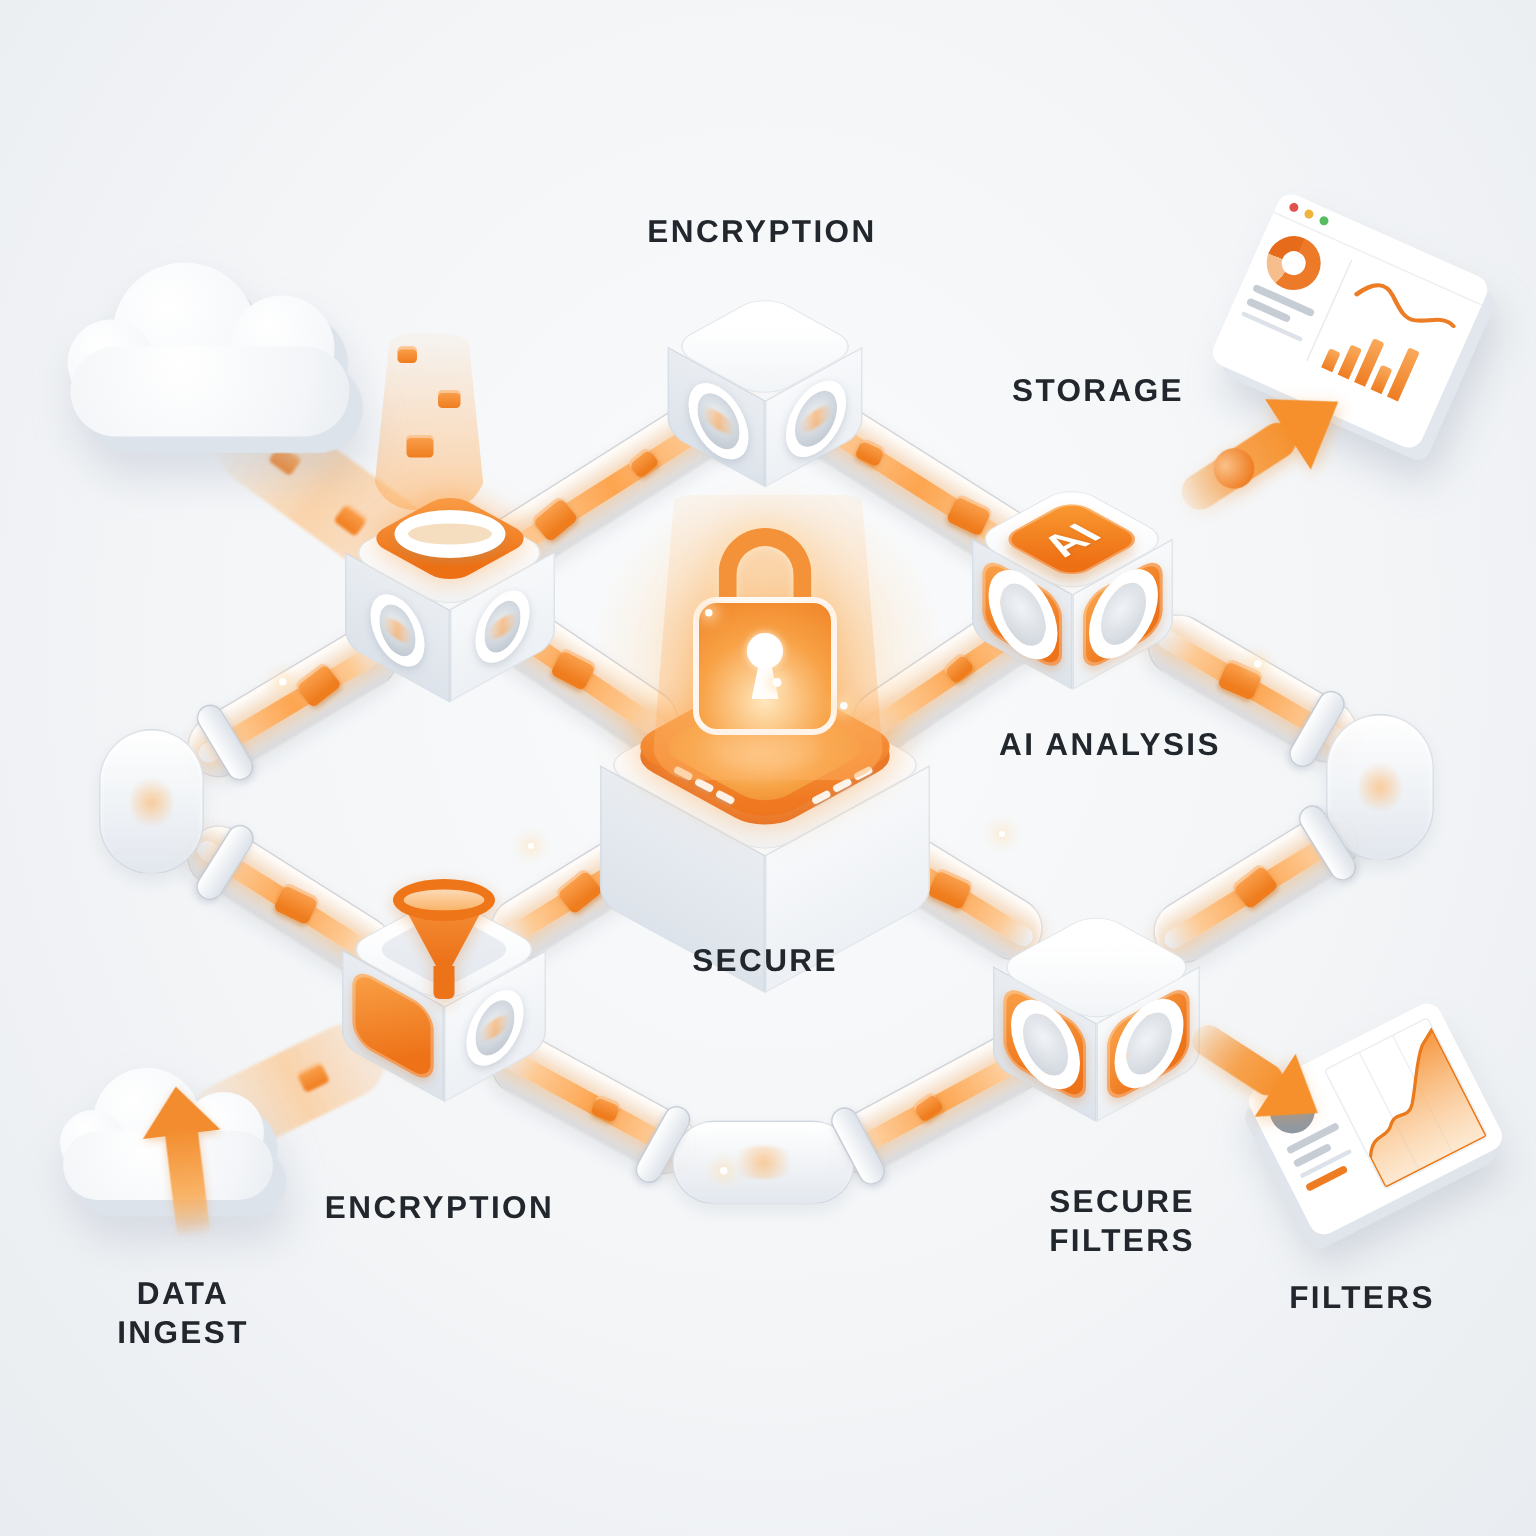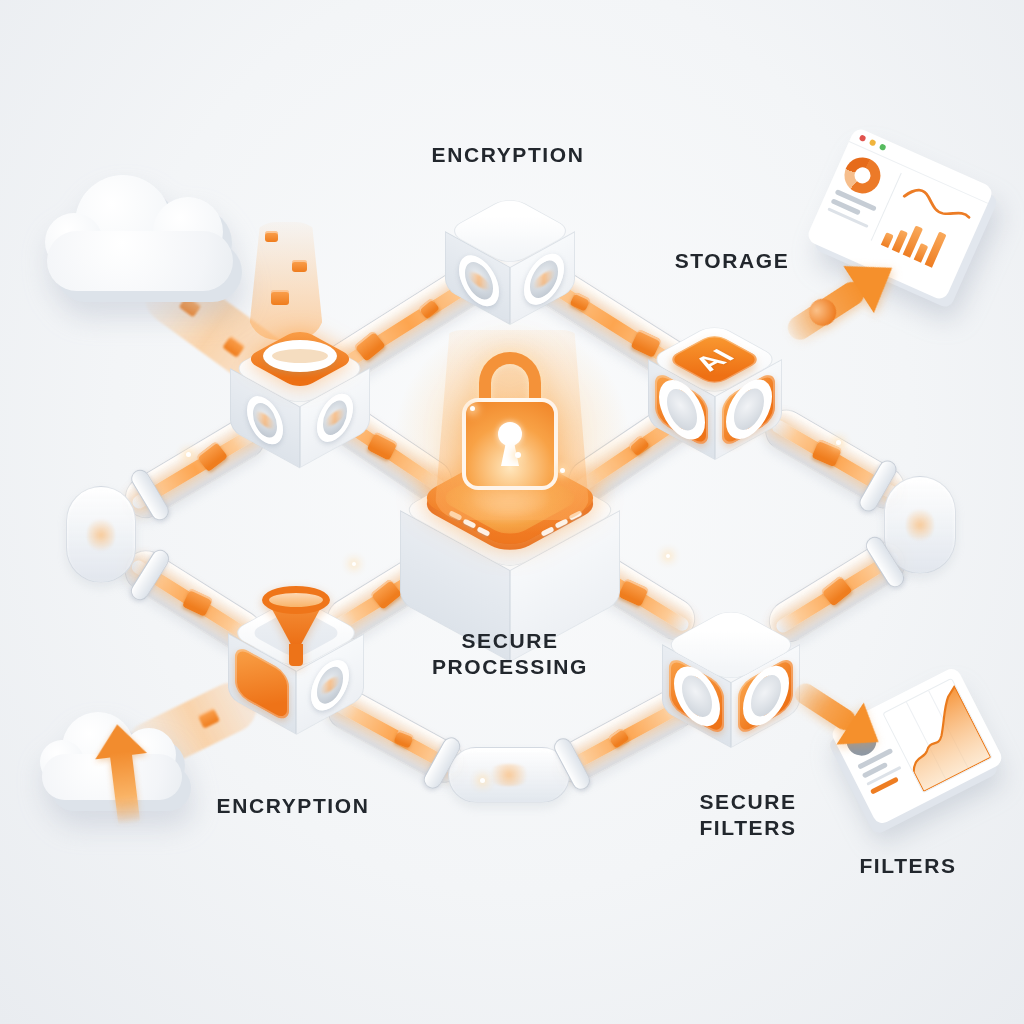--- a/index.html
+++ b/index.html
@@ -541,24 +541,28 @@
   <span class="sparkle" style="left:470px;top:406px;width:5px;height:5px"></span>
   <span class="sparkle" style="left:560px;top:468px;width:5px;height:5px"></span>
   <span class="sparkle" style="left:186px;top:452px;width:5px;height:5px"></span>
   <span class="sparkle" style="left:836px;top:440px;width:5px;height:5px"></span>
   <span class="sparkle" style="left:352px;top:562px;width:4px;height:4px"></span>
   <span class="sparkle" style="left:666px;top:554px;width:4px;height:4px"></span>
   <span class="sparkle" style="left:480px;top:778px;width:5px;height:5px"></span>
 
   <div class="lbl" id="lbl-encryption-top">ENCRYPTION</div>
   <div class="lbl" id="lbl-filters">STORAGE</div>
+  <div class="lbl" id="lbl-ai-analysis">AI ANALYSIS</div>
   <div class="lbl" id="lbl-secure-processing">
     <div>SECURE</div>
-    <div>PROCESSING</div>
   </div>
   <div class="lbl" id="lbl-encryption-bottom">ENCRYPTION</div>
+  <div class="lbl" id="lbl-data-ingest">
+    <div>DATA</div>
+    <div>INGEST</div>
+  </div>
   <div class="lbl" id="lbl-secure-storage">
     <div>SECURE</div>
     <div>FILTERS</div>
   </div>
   <div class="lbl" id="lbl-insights">FILTERS</div>
 
 </div>
 
 </body></html>

